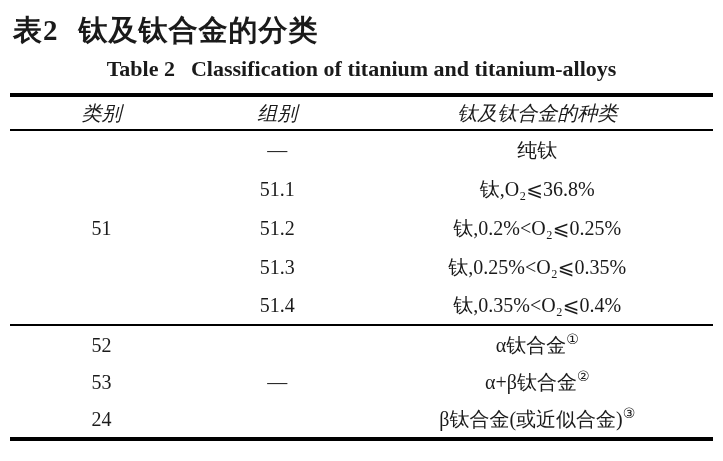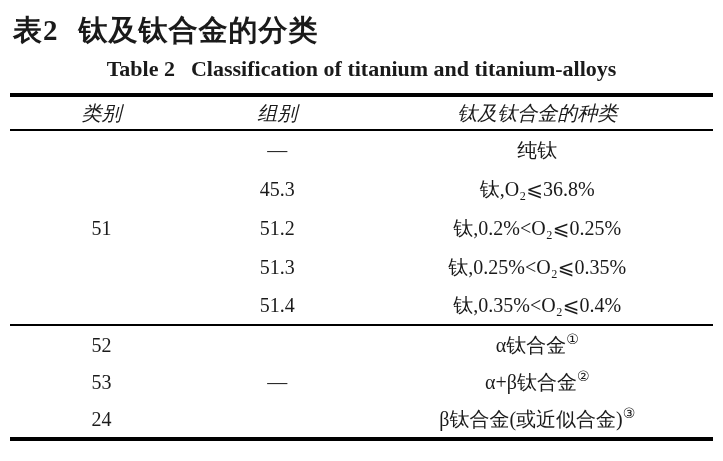--- a/index.html
+++ b/index.html
@@ -93,21 +93,21 @@
       </tr>
     </thead>
 
     <tbody class="group-1">
       <tr>
         <td rowspan="5">51</td>
         <td>—</td>
         <td><span>纯钛</span><span class="note"></span></td>
       </tr>
       <tr>
-        <td>45.3</td>
+        <td>51.1</td>
         <td><span>钛,O₂⩽36.8%</span><span class="note"></span></td>
       </tr>
       <tr>
         <td>51.2</td>
         <td><span>钛,0.2%&lt;O₂⩽0.25%</span><span class="note"></span></td>
       </tr>
       <tr>
         <td>51.3</td>
         <td><span>钛,0.25%&lt;O₂⩽0.35%</span><span class="note"></span></td>
       </tr>

